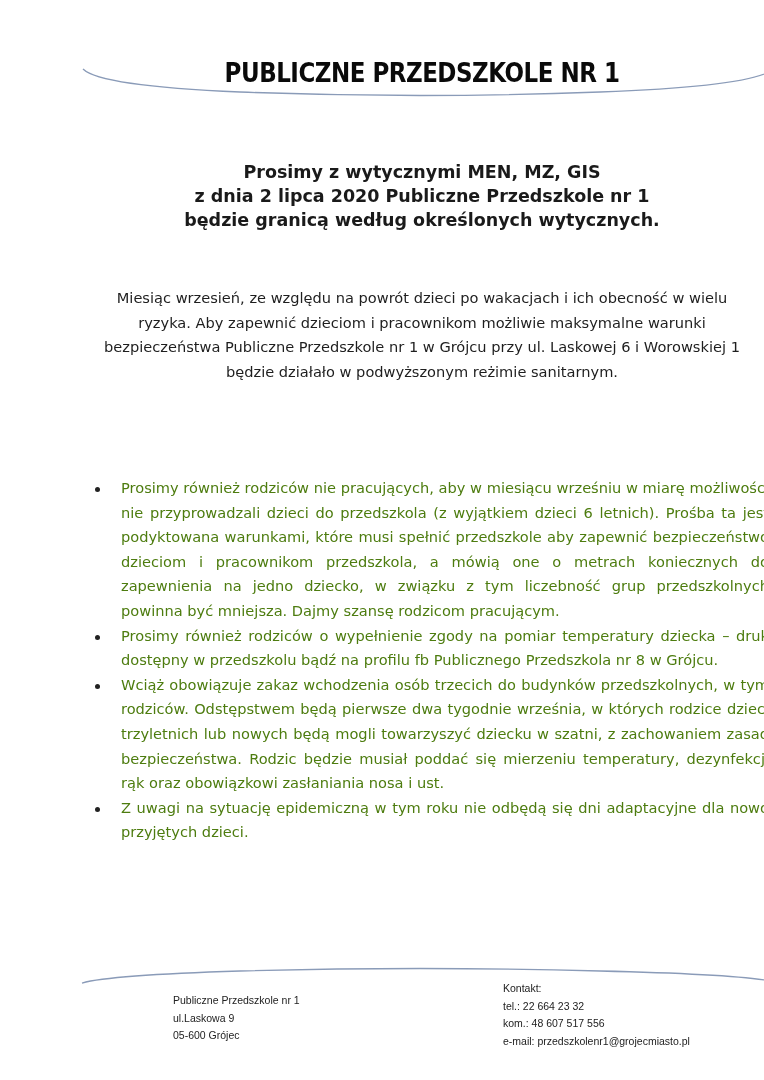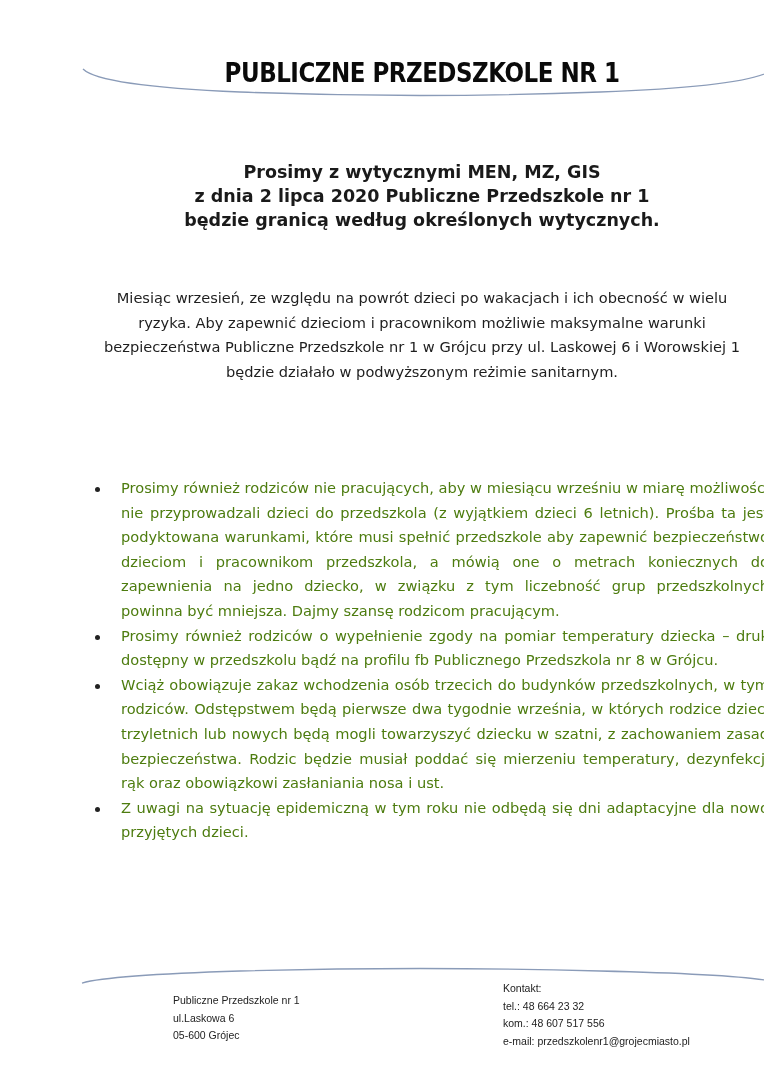--- a/index.html
+++ b/index.html
@@ -82,24 +82,24 @@
       <span>Z uwagi na sytuację epidemiczną w tym roku nie odbędą się dni adaptacyjne dla nowo przyjętych dzieci.</span>
     </li>
   </ul>
 
   <svg class="curve curve-bottom" viewBox="0 955 764 45" preserveAspectRatio="none">
     <path d="M42 983 Q70 975 200 971 Q380 966 560 971 Q730 975 743 985" fill="none" stroke="#8a9bb8" stroke-width="1.3"></path>
   </svg>
 
   <div class="footer-left">
     <div>Publiczne Przedszkole nr 1</div>
-    <div>ul.Laskowa 6</div>
+    <div>ul.Laskowa 9</div>
     <div>05-600 Grójec</div>
   </div>
 
   <div class="footer-right">
     <div>Kontakt:</div>
-    <div>tel.: 48 664 23 32</div>
+    <div>tel.: 22 664 23 32</div>
     <div>kom.: 48 607 517 556</div>
     <div>e-mail: przedszkolenr1@grojecmiasto.pl</div>
   </div>
 
 </div>
 
 </body></html>

